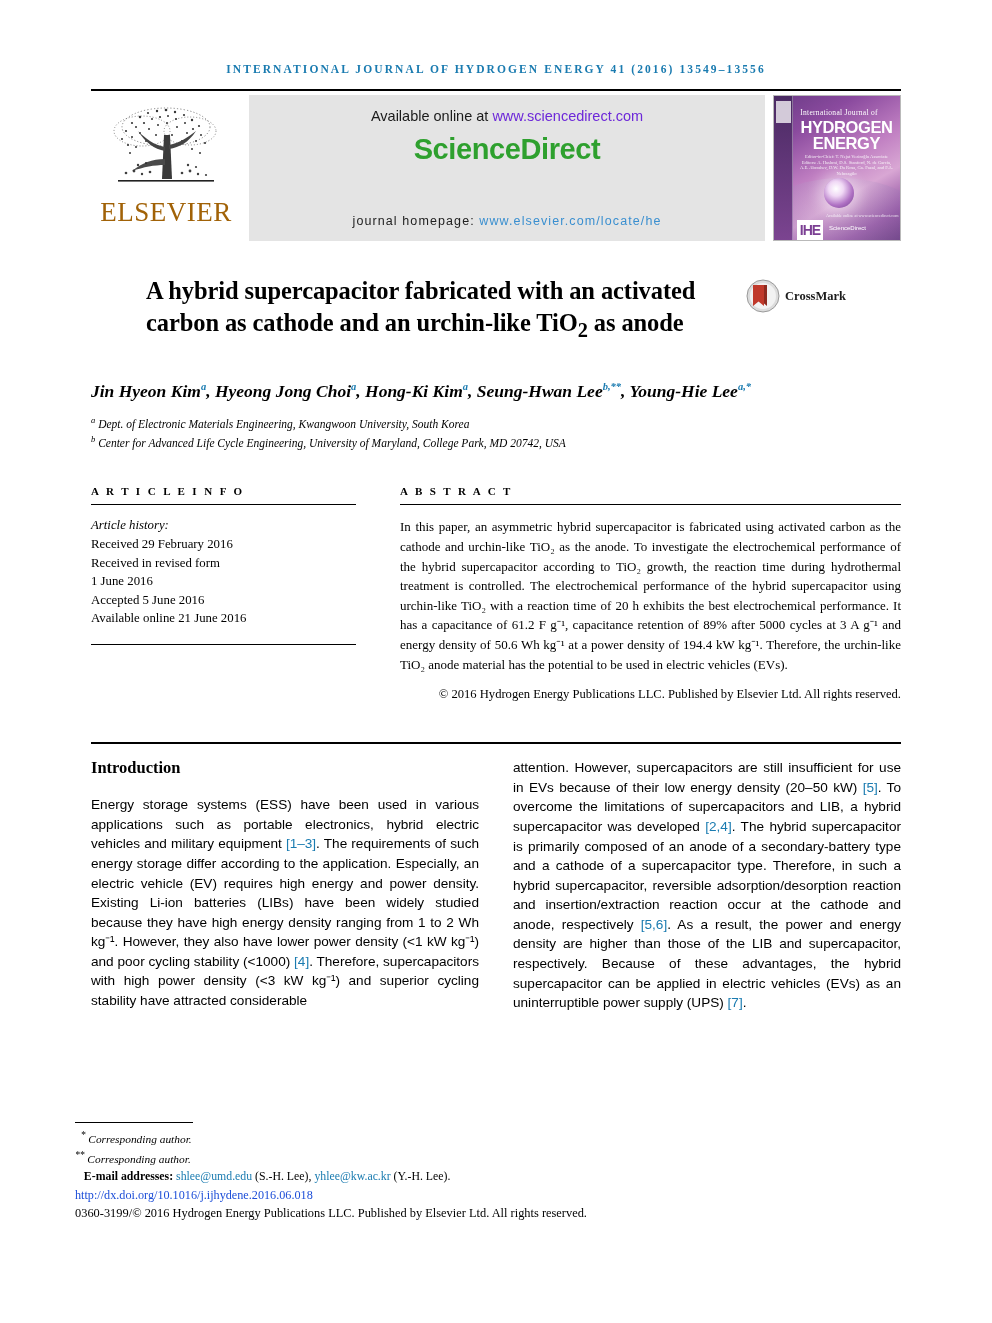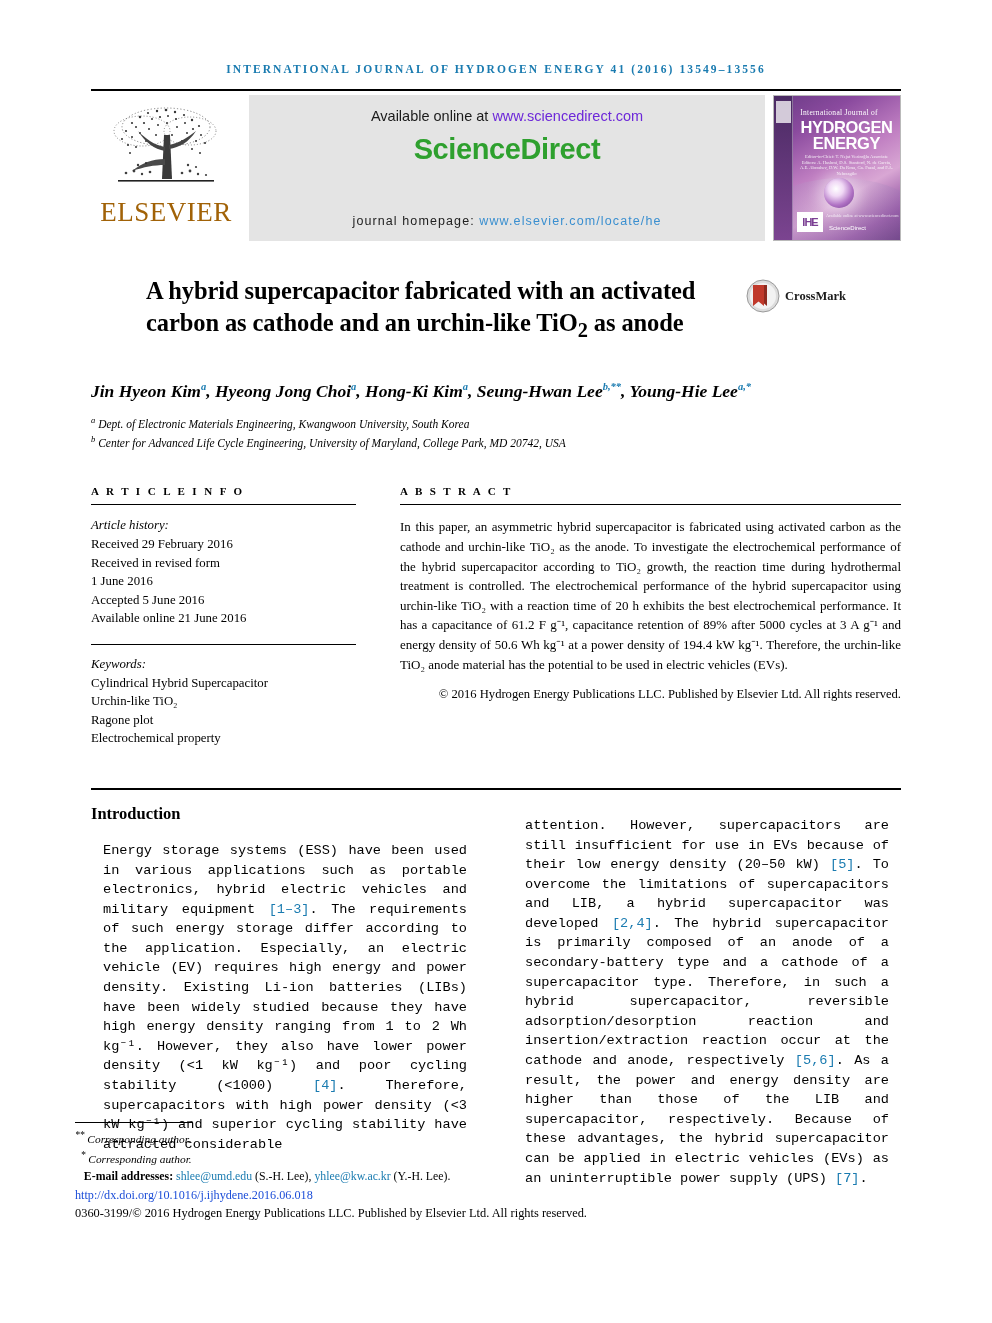--- a/index.html
+++ b/index.html
@@ -129,22 +129,22 @@
     border-radius:50%;
     background: radial-gradient(circle at 40% 36%, #ffffff 0%, #f0d8f5 28%, #b072c4 62%, #6d3a8a 100%);
     box-shadow: 0 0 13px 6px rgba(255,255,255,.35);
   }
   .cover-arc {
     position:absolute; left:-28px; bottom:-58px; width:190px; height:120px;
     border-radius:50%;
     background: radial-gradient(ellipse at 50% 20%, rgba(255,255,255,.20), rgba(120,60,150,.55));
   }
   .cover-ihe {
-    position:absolute; left:23px; bottom:8px; width:26px; height:20px;
-    background:#fff; color:#7b3f93; font-size:11px; font-weight:bold;
+    position:absolute; left:23px; bottom:0; width:26px; height:20px;
+    background:#fff; color:#7b3f93; font-size:14px; font-weight:bold;
     font-family:"Liberation Sans",sans-serif; text-align:center; line-height:20px;
     letter-spacing:-1px;
   }
   .cover-sd {
     position:absolute; left:55px; bottom:9px;
     color:#fff; font-size:6px; font-family:"Liberation Sans",sans-serif;
   }
   .cover-sd-top {
     position:absolute; left:52px; bottom:22px;
     color:rgba(255,255,255,.8); font-size:4.2px; font-family:"Liberation Serif",serif;
@@ -254,25 +254,25 @@
     padding-top: 14px;
   }
   .bcol { flex: 1 1 0; min-width:0; }
   h2.section-head {
     font-family: "Liberation Serif", serif;
     font-weight: bold;
     font-size: 16.5px;
     margin: 0 0 17px 0;
   }
   .ptext {
-    font-family: Liberation Mono, monospace;
+    font-family: Liberation Sans, sans-serif;
     font-size: 13.6px;
     line-height: 19.6px;
     text-align: justify;
-    margin: 12px;
+    margin: 0;
     hyphens: auto;
   }
   .ref { color: #1a7bb0; }
 
   
   .footnote-area {
     position: absolute;
     left: 75px;
     bottom: 58px;
     width: 620px;
@@ -438,27 +438,20 @@
       <div class="rule-thin"></div>
       <div class="hist-block">
         <div class="hist-head">Article history:</div>
         <div>Received 29 February 2016</div>
         <div>Received in revised form</div>
         <div>1 June 2016</div>
         <div>Accepted 5 June 2016</div>
         <div>Available online 21 June 2016</div>
       </div>
       <div class="kw-sep"></div>
-      <div class="kw-block">
-        <div class="kw-head">Keywords:</div>
-        <div>Cylindrical Hybrid Supercapacitor</div>
-        <div>Urchin-like TiO₂</div>
-        <div>Ragone plot</div>
-        <div>Electrochemical property</div>
-      </div>
     </div>
 
     <div class="col-abstract">
       <div class="sec-label">A B S T R A C T</div>
       <div class="rule-med"></div>
       <div class="abstract-body">In this paper, an asymmetric hybrid supercapacitor is fabricated using activated carbon as the cathode and urchin-like TiO₂ as the anode. To investigate the electrochemical performance of the hybrid supercapacitor according to TiO₂ growth, the reaction time during hydrothermal treatment is controlled. The electrochemical performance of the hybrid supercapacitor using urchin-like TiO₂ with a reaction time of 20 h exhibits the best electrochemical performance. It has a capacitance of 61.2 F g⁻¹, capacitance retention of 89% after 5000 cycles at 3 A g⁻¹ and energy density of 50.6 Wh kg⁻¹ at a power density of 194.4 kW kg⁻¹. Therefore, the urchin-like TiO₂ anode material has the potential to be used in electric vehicles (EVs).</div>
       <div class="copyright-line">© 2016 Hydrogen Energy Publications LLC. Published by Elsevier Ltd. All rights reserved.</div>
     </div>
   </div>
 
@@ -473,24 +466,24 @@
     <div class="bcol">
       <p class="ptext">
         <span>attention. However, supercapacitors are still insufficient for use in EVs because of their low energy density (20–50 kW) </span><span class="ref">[5]</span><span>. To overcome the limitations of supercapacitors and LIB, a hybrid supercapacitor was developed </span><span class="ref">[2,4]</span><span>. The hybrid supercapacitor is primarily composed of an anode of a secondary-battery type and a cathode of a supercapacitor type. Therefore, in such a hybrid supercapacitor, reversible adsorption/desorption reaction and insertion/extraction reaction occur at the cathode and anode, respectively </span><span class="ref">[5,6]</span><span>. As a result, the power and energy density are higher than those of the LIB and supercapacitor, respectively. Because of these advantages, the hybrid supercapacitor can be applied in electric vehicles (EVs) as an uninterruptible power supply (UPS) </span><span class="ref">[7]</span><span>.</span>
       </p>
     </div>
   </div>
 
   <div class="footnote-area">
     <div class="fn-rule"></div>
     <div class="fn-line">
+      &nbsp;&nbsp;<sup>*</sup> <span>Corresponding author.</span>
+    </div>
+    <div class="fn-line">
       <sup>**</sup> <span>Corresponding author.</span>
-    </div>
-    <div class="fn-line">
-      &nbsp;&nbsp;<sup>*</sup> <span>Corresponding author.</span>
     </div>
     <div class="fn-line fn-emails">
       &nbsp;&nbsp;&nbsp;<span class="lbl">E-mail addresses:</span>
       <span class="link">shlee@umd.edu</span>
       <span>(S.-H. Lee)</span>,
       <span class="link">yhlee@kw.ac.kr</span>
       <span>(Y.-H. Lee)</span>.
     </div>
     <div class="doi-line">http://dx.doi.org/10.1016/j.ijhydene.2016.06.018</div>
     <div class="issn-line">0360-3199/© 2016 Hydrogen Energy Publications LLC. Published by Elsevier Ltd. All rights reserved.</div>

